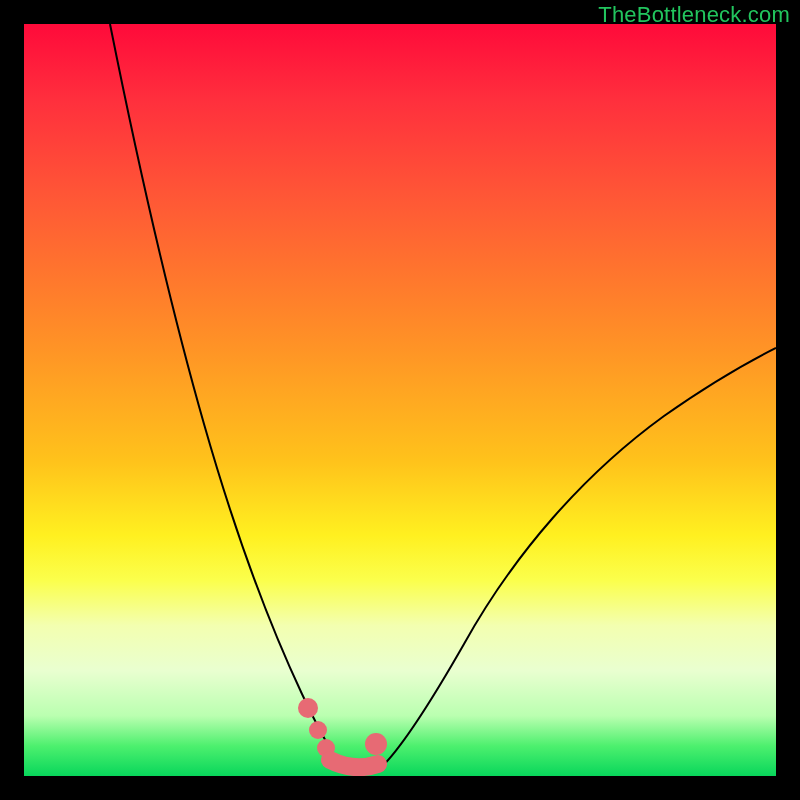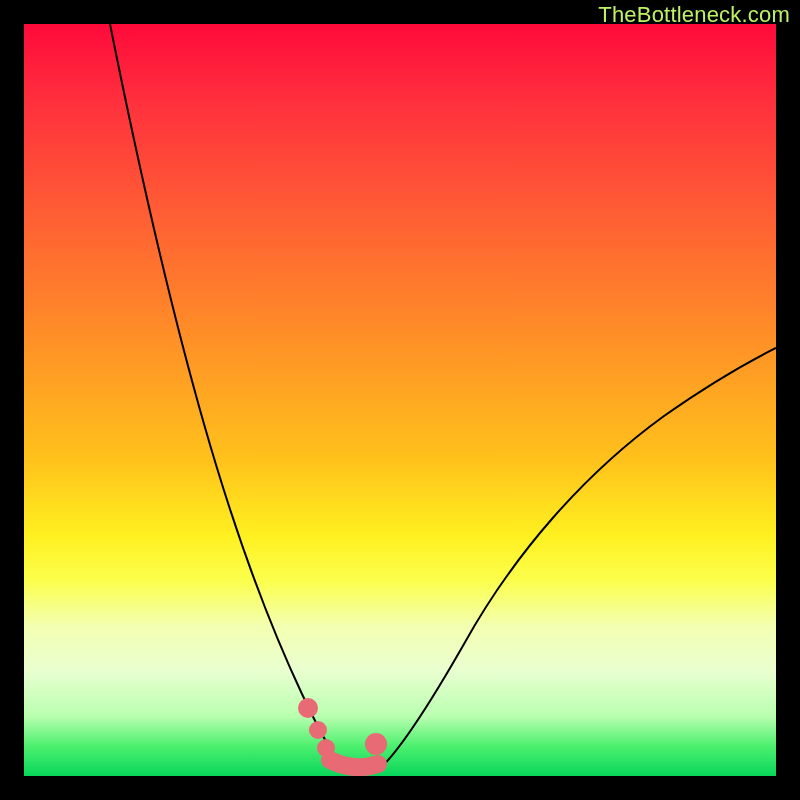--- a/index.html
+++ b/index.html
@@ -37,21 +37,21 @@
       #e9ffd0 86%,
       #baffb0 92%,
       #4df06e 96%,
       #08d65b 100%
     );
   }
   .watermark {
     position: absolute;
     top: 2px;
     right: 10px;
-    color: #bef264;
+    color: #22c55e;
     font-size: 22px;
     letter-spacing: 0.2px;
     font-weight: 500;
   }
   svg.curve {
     position: absolute;
     left: 0;
     top: 0;
     width: 752px;
     height: 752px;

